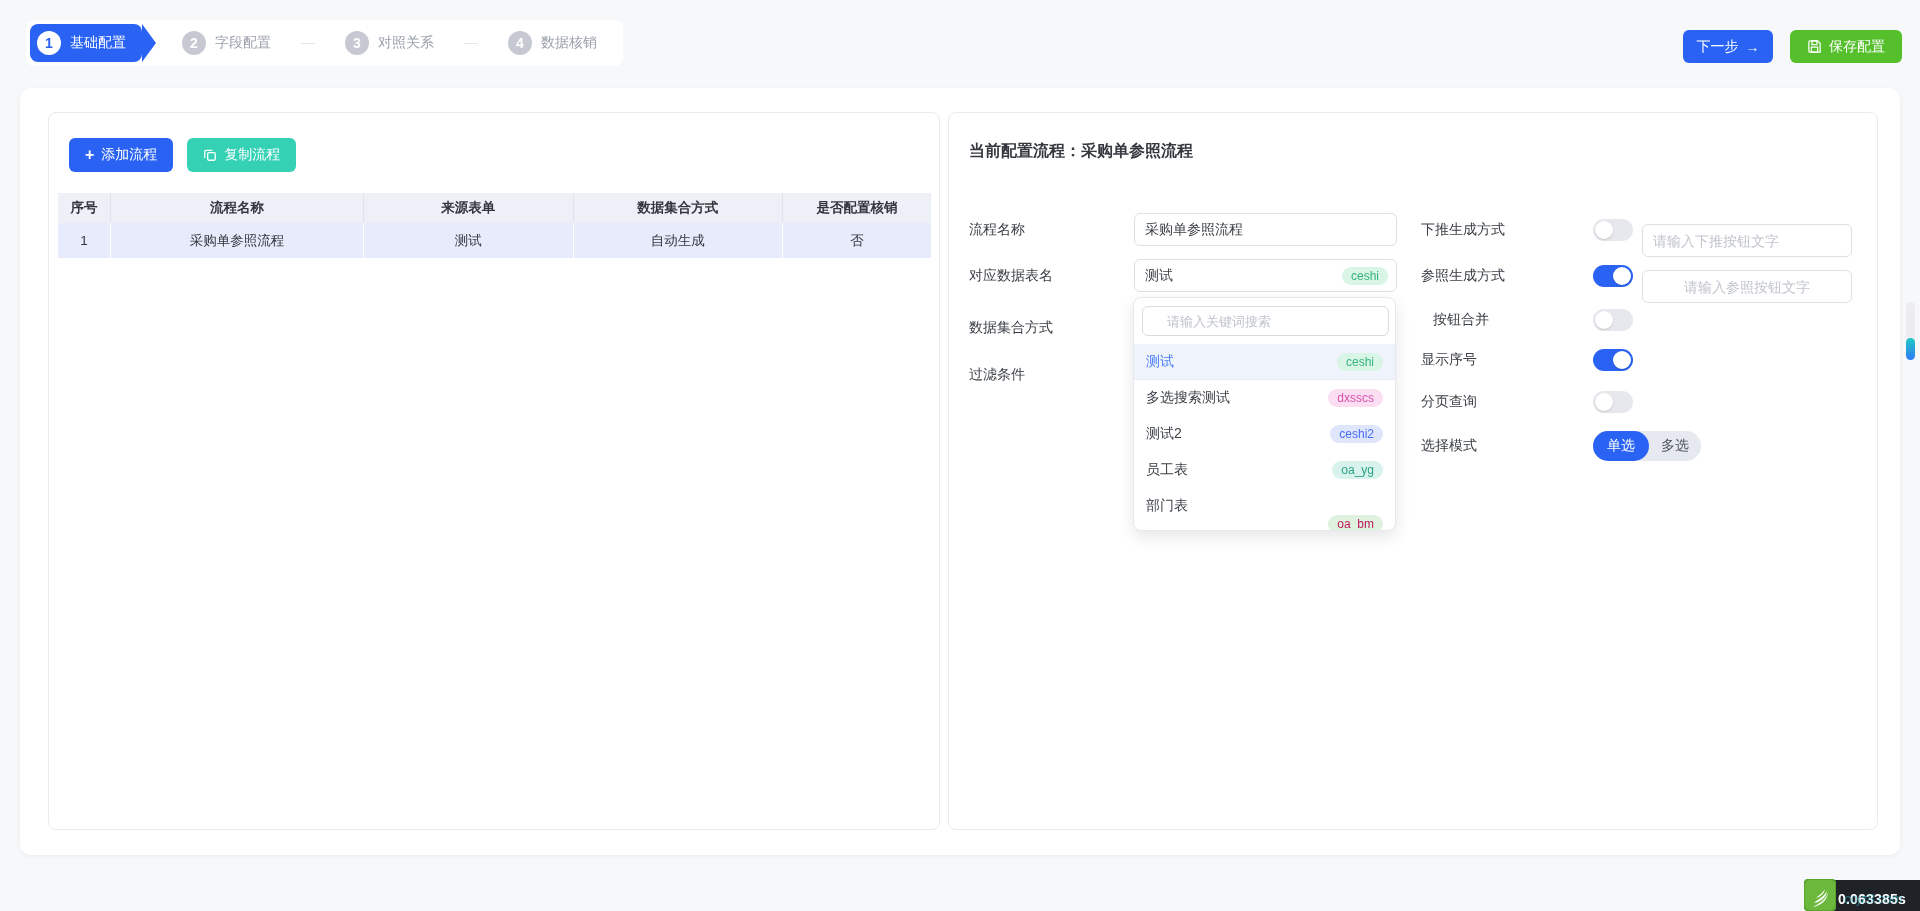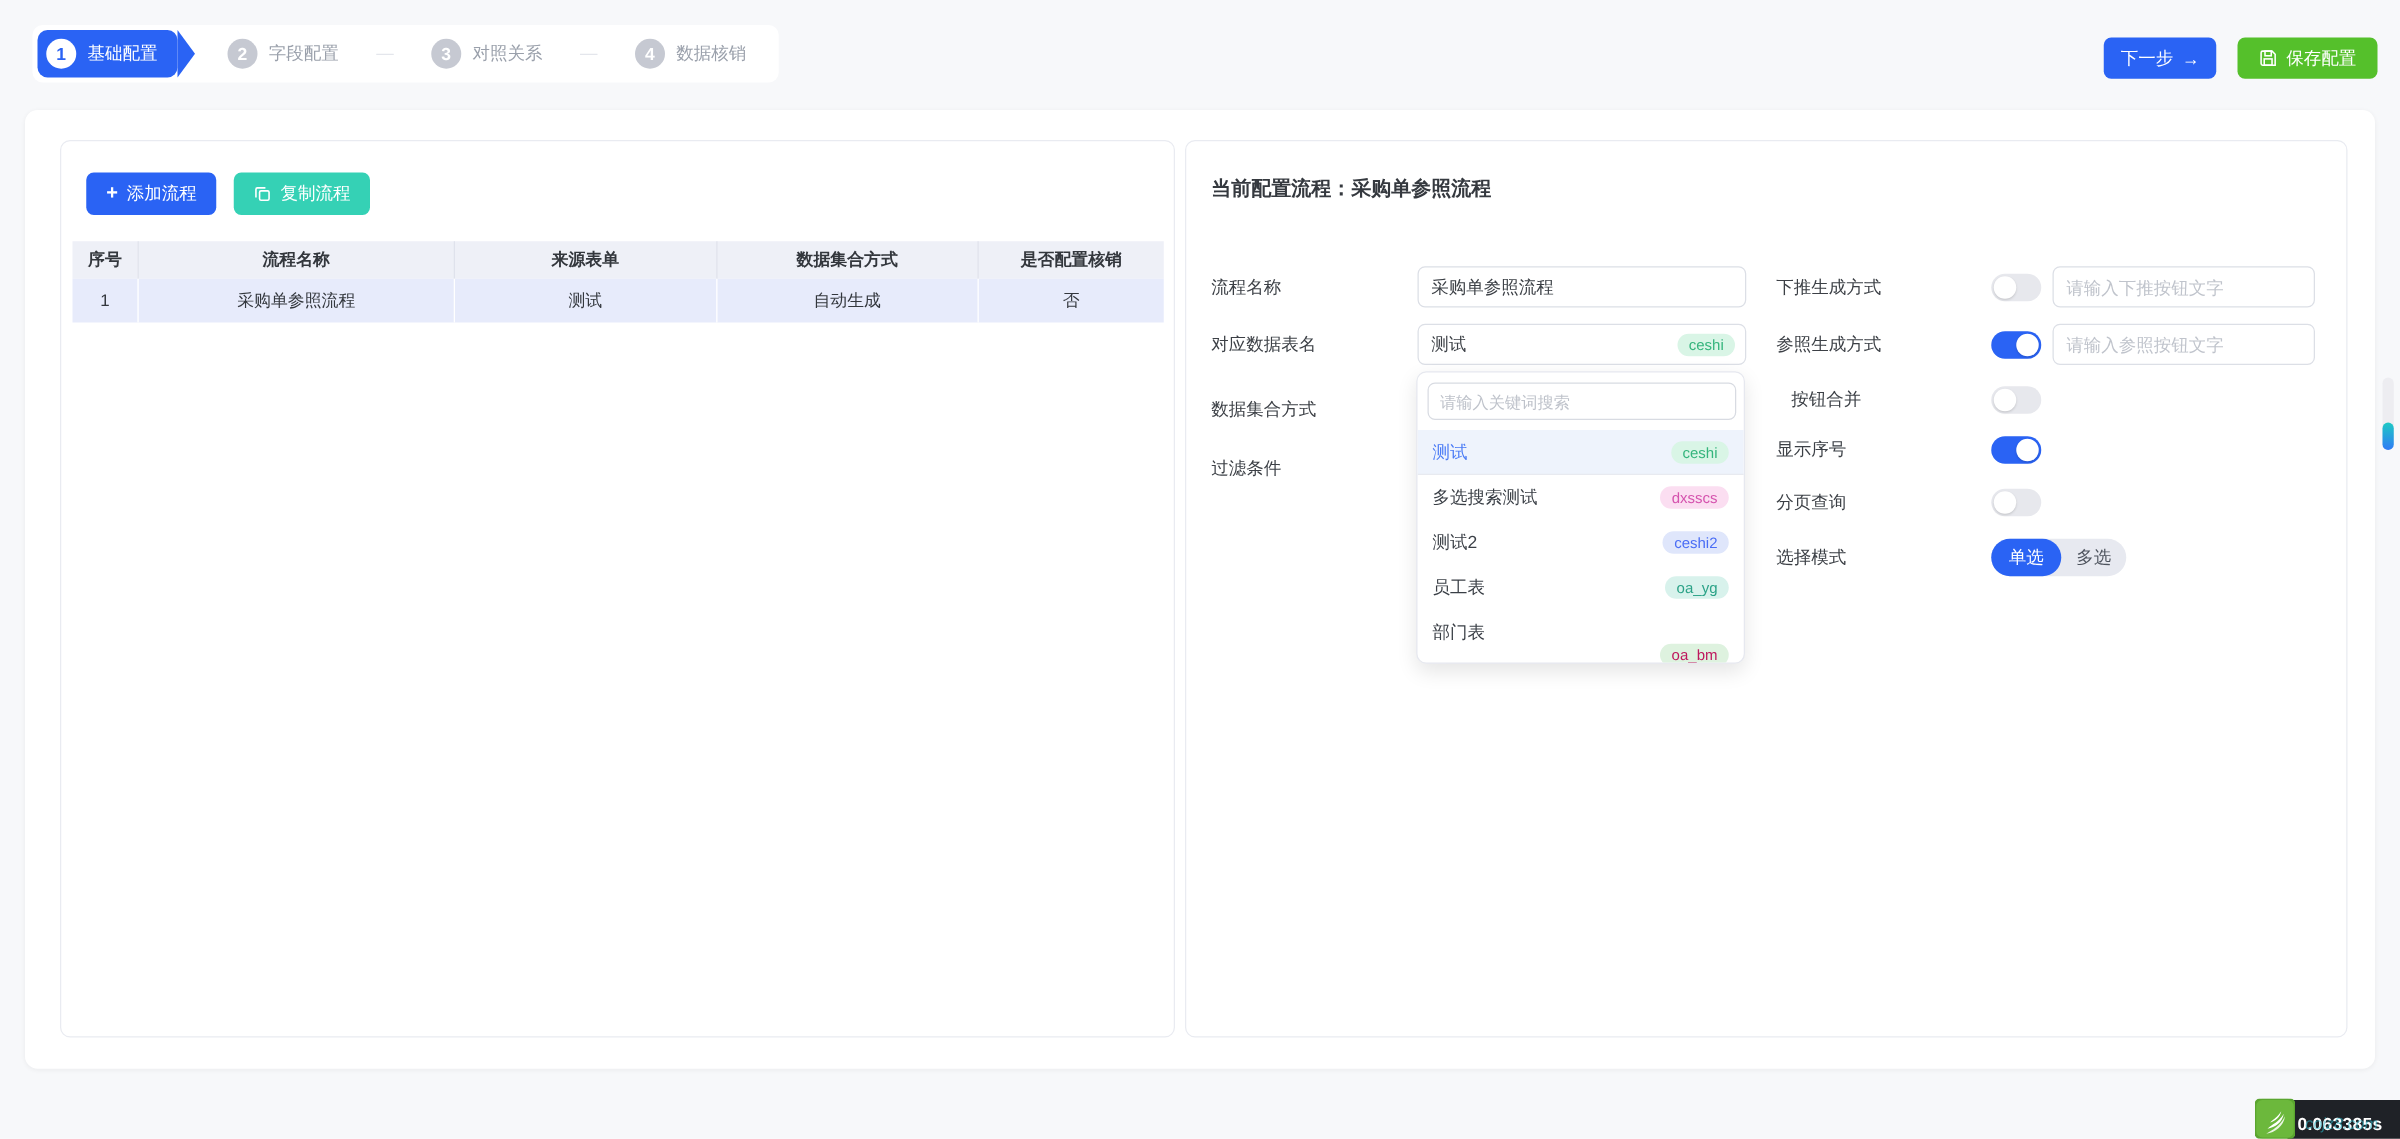--- a/index.html
+++ b/index.html
@@ -76,21 +76,21 @@
   .flow-table td:last-child { border-right:none; }
 
   
   .rp-title { position:absolute; left:20px; top:28px; font-size:16px; font-weight:bold; color:#35393f; }
   .f-label { position:absolute; font-size:14px; color:#3c4046; }
   .f-input {
     position:absolute; width:263px; height:33px; border:1px solid #dcdfe6; border-radius:6px;
     background:#fff; font-size:14px; color:#3c4046; padding:0 10px; font-family:inherit;
   }
   .f-input::placeholder { color:#c0c4cc; }
-  .f-input-sm { width:210px; }
+  .f-input-sm { width:210px;margin-top:11px; }
   .input-with-tag {
     position:absolute; width:263px; height:33px; border:1px solid #dcdfe6; border-radius:6px;
     background:#fff; display:flex; align-items:center; justify-content:space-between; padding:0 8px 0 10px;
   }
   .tag { font-size:12px; padding:2px 9px; border-radius:10px; white-space:nowrap; }
   .tag-green  { background:#d9f5e6; color:#35b57d; }
   .tag-pink   { background:#fbdef1; color:#d553ae; }
   .tag-blue   { background:#dfe6fb; color:#4a6df5; }
   .tag-teal   { background:#d8f2ec; color:#2ba287; }
   .tag-green2 { background:#def2df; color:#be185d;margin-top:36px; }
@@ -114,21 +114,21 @@
   .seg { padding:0 12px; color:#4e545e; cursor:pointer; }
 
   
   .dropdown {
     position:absolute; left:1133px; top:297px; width:263px; height:234px;
     background:#fff; border:1px solid #e6e8ef; border-radius:8px;
     box-shadow:0 6px 16px rgba(0,0,0,.10); overflow:hidden; z-index:5;
   }
   .dd-search {
     margin:8px; width:247px; height:30px; border:1px solid #d8dbe2; border-radius:6px;
-    font-size:13px; padding:0 9px; color:#3c4046; font-family:inherit;
+    font-size:13px; padding:0 24px; color:#3c4046; font-family:inherit;
   }
   .dd-search::placeholder { color:#bfc3cb; }
   .dd-option {
     height:36px; display:flex; align-items:center; justify-content:space-between;
     padding:0 12px; font-size:14px; color:#3a3f46; cursor:pointer;
   }
   .dd-option.selected { background:#eef3fc; color:#4a7bf6; border-bottom:1px solid #e8eaf0; }
 
   
   .scroll-widget {
@@ -256,21 +256,21 @@
   <div class="f-label" style="left:472px; top:108px;">下推生成方式</div>
   <div class="toggle toggle-off" style="left:644px; top:106px;">
       <div class="knob"></div>
     </div>
   <input class="f-input f-input-sm" style="left: 693px; top: 100px;" placeholder="请输入下推按钮文字">
 
   <div class="f-label" style="left:472px; top:154px;">参照生成方式</div>
   <div class="toggle toggle-on" style="left:644px; top:152px;">
       <div class="knob"></div>
     </div>
-  <input class="f-input f-input-sm" style="left: 693px; top: 146px;" placeholder="请输入参照按钮文字">
+  <input class="f-input f-input-sm" style="left: 693px; top: 146px; text-align: center;" placeholder="请输入参照按钮文字">
 
   <div class="f-label" style="left:484px; top:198px;">按钮合并</div>
   <div class="toggle toggle-off" style="left:644px; top:196px;">
       <div class="knob"></div>
     </div>
 
   <div class="f-label" style="left:472px; top:238px;">显示序号</div>
   <div class="toggle toggle-on" style="left:644px; top:236px;">
       <div class="knob"></div>
     </div>

